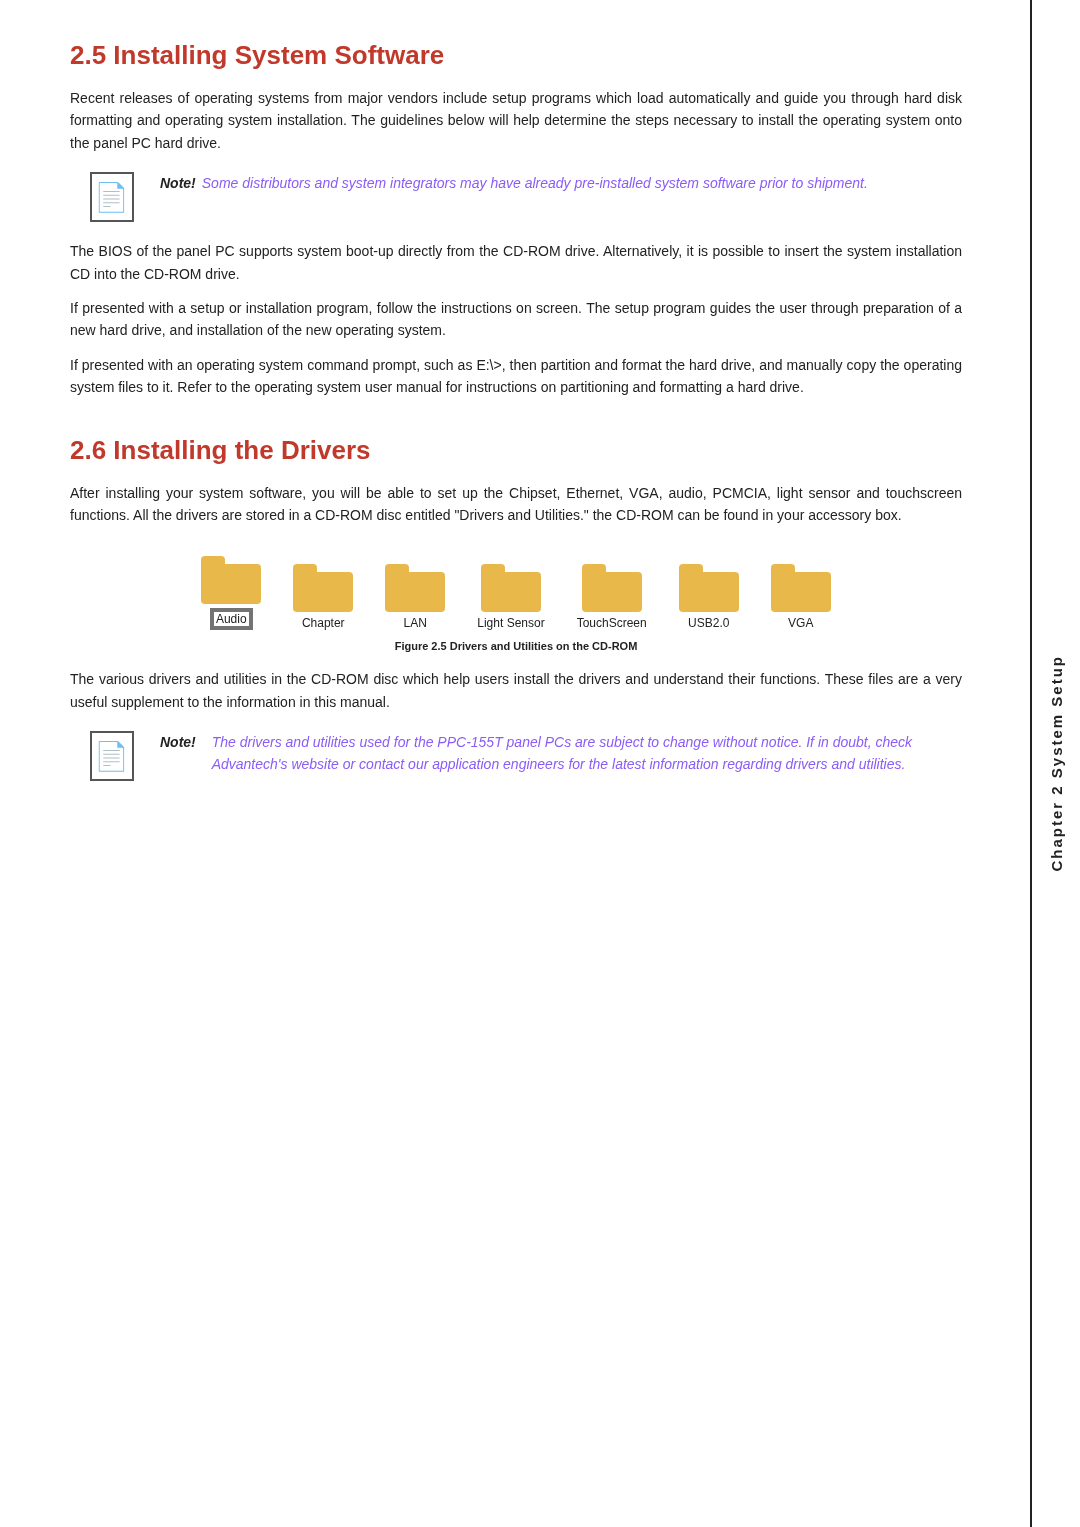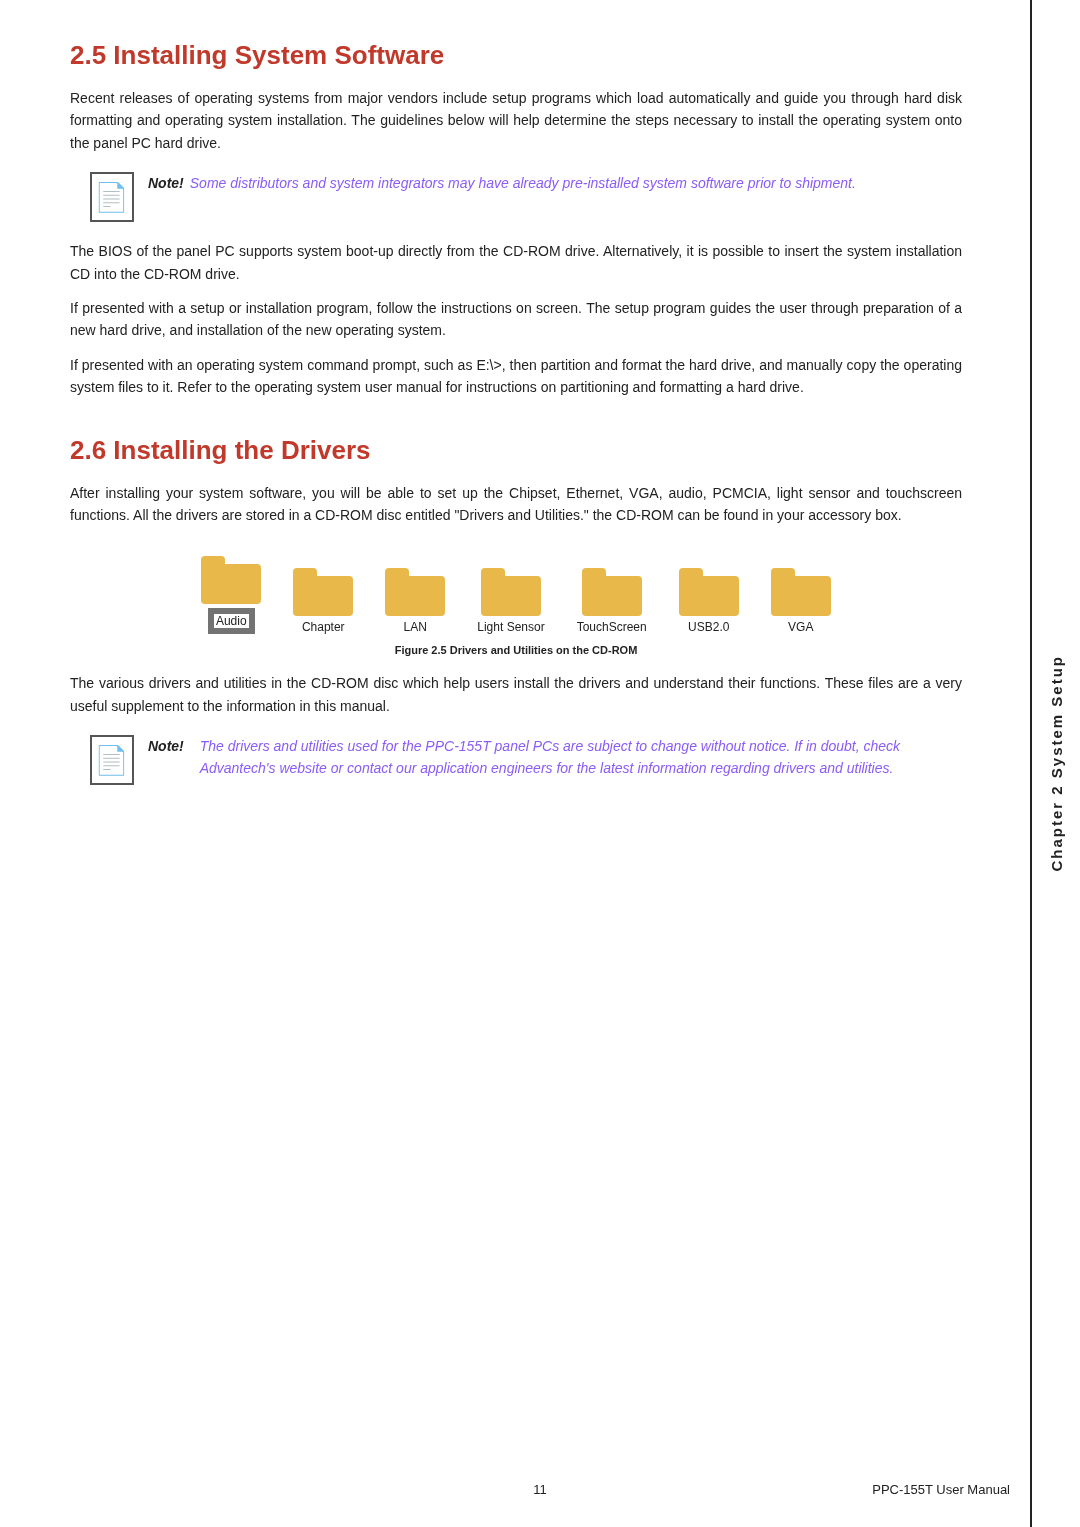--- a/index.html
+++ b/index.html
@@ -73,21 +73,21 @@
       margin-bottom: 12px;
       font-size: 14px;
       color: #222;
     }
 
     
     .note-box {
       display: flex;
       align-items: flex-start;
       margin: 18px 0 18px 20px;
-      gap: 14px;
+      gap: 26px;
     }
 
     .note-icon {
       width: 44px;
       height: 50px;
       flex-shrink: 0;
       border: 2px solid #555;
       display: flex;
       align-items: center;
       justify-content: center;
@@ -160,21 +160,21 @@
       left: 0;
     }
 
     .folder-label {
       font-size: 12px;
       color: #222;
       text-align: center;
     }
 
     .folder-label.selected {
-      border: 6px solid #737373;
+      border: 4px solid #737373;
       padding: 0 2px;
     }
 
     
     .figure-caption {
       text-align: center;
       font-weight: bold;
       font-size: 11px;
       margin: 8px 0 16px 0;
       color: #222;
@@ -317,17 +317,13 @@
         </div>
       </div>
     </div>
 
   </div>
 
   <div class="side-tab">
     <div class="side-tab-text">Chapter 2  System Setup</div>
   </div>
 
-  <div class="footer">
-    <span class="footer-center">11</span>
-    <span class="footer-right">PPC-155T User Manual</span>
-  </div>
 </div>
 
 </body></html>

